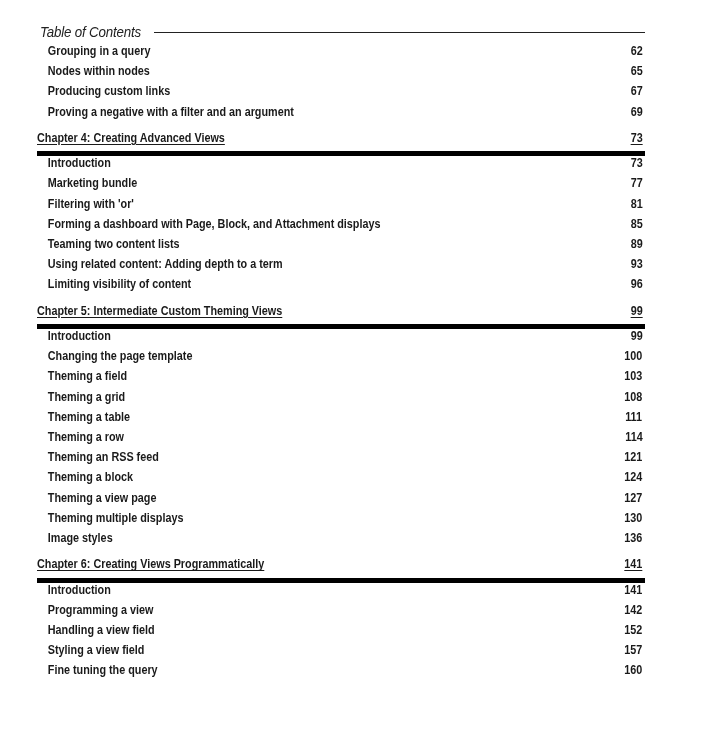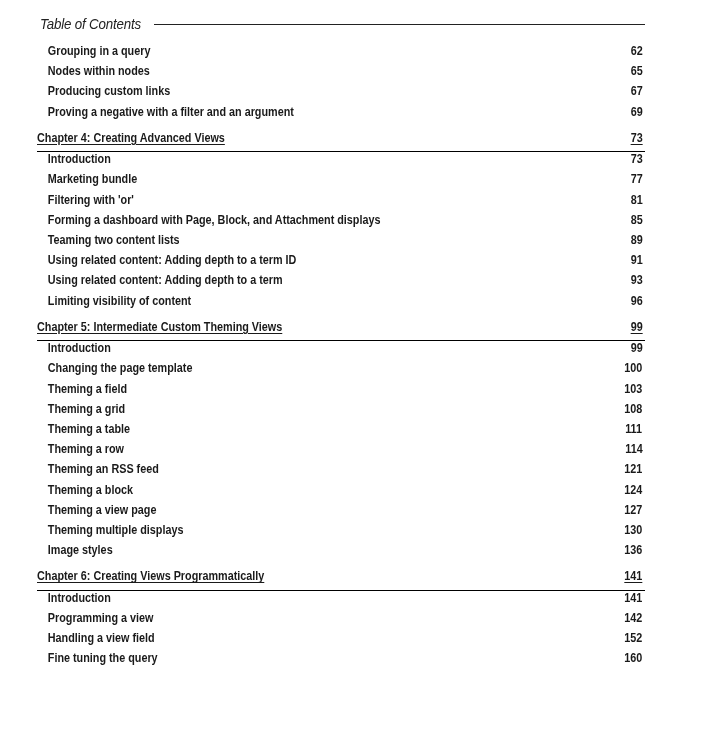--- a/index.html
+++ b/index.html
@@ -1,25 +1,25 @@
 <!DOCTYPE html>
 <html><head>
 <meta charset="utf-8">
 <style>
   html, body { margin: 0; padding: 0; background: #ffffff; }
   body { width: 717px; height: 755px; position: relative; overflow: hidden;
          font-family: "Liberation Sans Narrow", "Liberation Sans", sans-serif; color: #1a1a1a; }
-  .header { position: absolute; left: 40px; top: 14px; width: 605px; height: 20px; display: flex; align-items: center; }
+  .header { position: absolute; left: 40px; top: 22px; width: 605px; height: 20px; display: flex; align-items: center; }
   .header-title { font-style: italic; font-size: 14.5px; color: #222; white-space: nowrap; padding-right: 8px; letter-spacing: -0.2px; transform: scaleX(0.92); transform-origin: left center; }
   .header-rule { flex: 1; height: 0; border-top: 1px solid #222; margin-left: -4px; }
   .toc { position: absolute; left: 37px; top: 44px; width: 608px; }
   .row { display: flex; justify-content: space-between; align-items: baseline; height: 20.2px; font-weight: bold; font-size: 12px; }
   .row .label { padding-left: 12px; white-space: nowrap; transform: scaleX(0.9); transform-origin: left center; }
   .row .page { padding-right: 3px; transform: scaleX(0.9); transform-origin: right center; }
-  .chapter { height: 20.5px; border-bottom: 1px solid #000000; margin-top: 6px; }
+  .chapter { height: 20.5px; border-bottom: 5px solid #000000; margin-top: 6px; }
   .chapter .label { padding-left: 0; text-decoration: underline; text-underline-offset: 2px; }
   .chapter .page { text-decoration: underline; text-underline-offset: 2px; }
 </style>
 </head>
 <body>
 
 <div class="header">
   <span class="header-title">Table of Contents</span>
   <span class="header-rule"></span>
 </div>
@@ -57,24 +57,20 @@
       <span class="label">Filtering with 'or'</span>
       <span class="page">81</span>
     </div>
     <div class="row">
       <span class="label">Forming a dashboard with Page, Block, and Attachment displays</span>
       <span class="page">85</span>
     </div>
     <div class="row">
       <span class="label">Teaming two content lists</span>
       <span class="page">89</span>
-    </div>
-    <div class="row">
-      <span class="label">Using related content: Adding depth to a term ID</span>
-      <span class="page">91</span>
     </div>
     <div class="row">
       <span class="label">Using related content: Adding depth to a term</span>
       <span class="page">93</span>
     </div>
     <div class="row">
       <span class="label">Limiting visibility of content</span>
       <span class="page">96</span>
     </div>
     <div class="row chapter">
@@ -135,16 +131,20 @@
     </div>
     <div class="row">
       <span class="label">Programming a view</span>
       <span class="page">142</span>
     </div>
     <div class="row">
       <span class="label">Handling a view field</span>
       <span class="page">152</span>
     </div>
     <div class="row">
+      <span class="label">Styling a view field</span>
+      <span class="page">157</span>
+    </div>
+    <div class="row">
       <span class="label">Fine tuning the query</span>
       <span class="page">160</span>
     </div>
   </div>
 
 </body></html>

